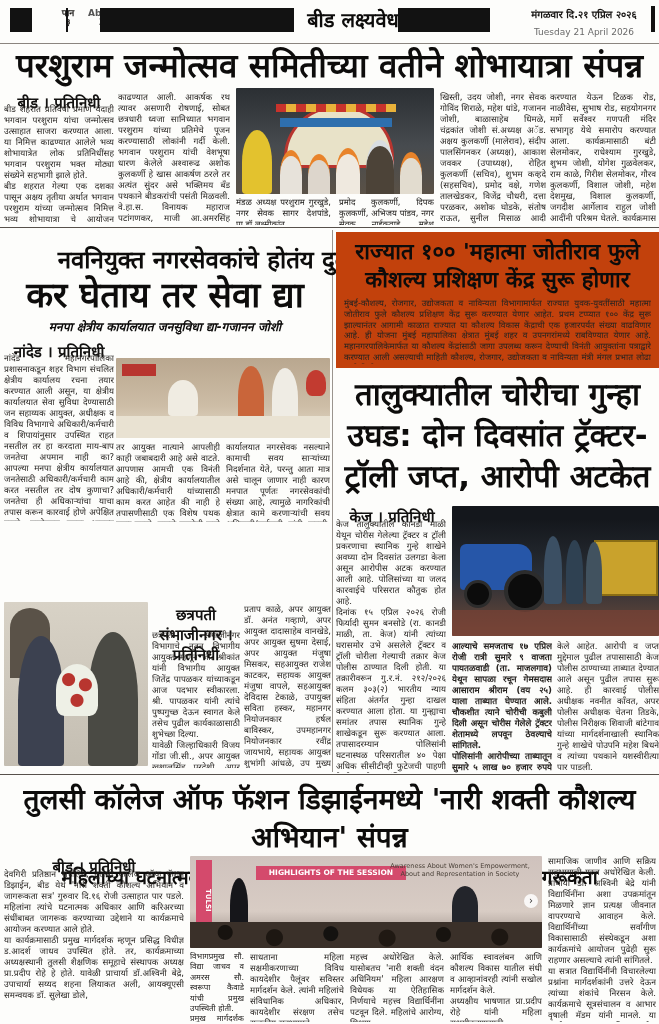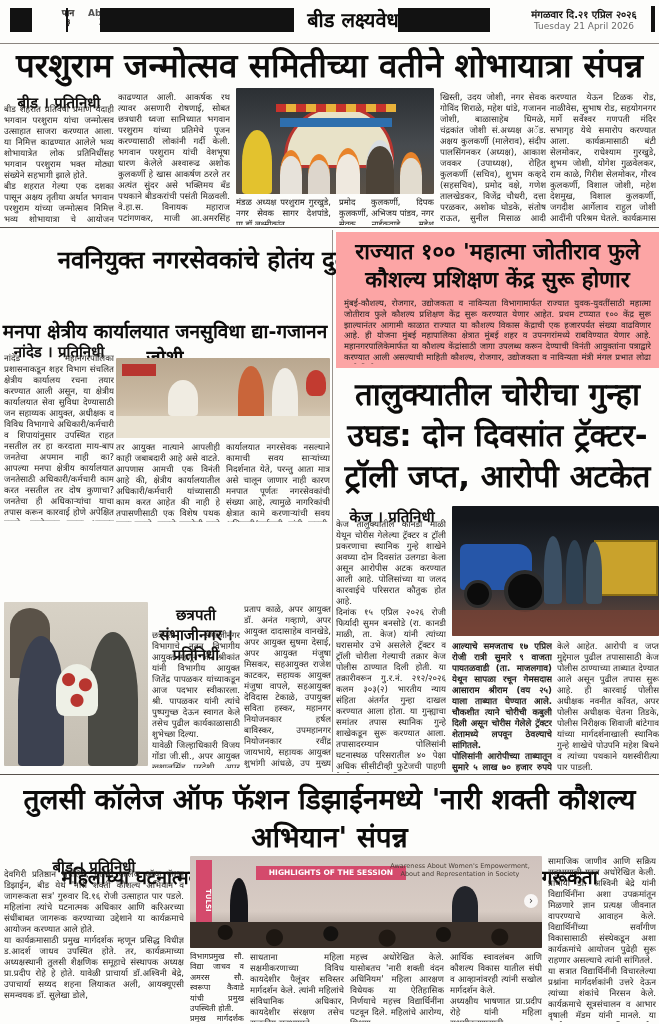--- a/index.html
+++ b/index.html
@@ -31,21 +31,21 @@
     <div class="abs" style="left:66px;top:8px;width:2px;height:24px;background:#121212;"></div>
     <div class="abs head-sm" style="left:70px;top:9px;width:28px;color:#555;">
       <span>About</span><br>
       <span>3</span>
     </div>
     <div class="abs bar" style="left:100px;top:8px;width:194px;height:24px;"></div>
     <div class="abs hl" style="left:296px;top:8px;width:100px;font-size:20px;line-height:1.2;margin-left:7px;">बीड लक्ष्यवेध</div>
     <div class="abs bar" style="left:398px;top:8px;width:92px;height:24px;"></div>
     <div class="abs" style="left:512px;top:7px;width:144px;text-align:center;">
       <div style="font-size:10px;font-weight:bold;">मंगळवार दि.२१ एप्रिल २०२६</div>
-      <div style="font-size:9px;color:#6a6a6a;margin-top:0;">Tuesday 21 April 2026</div>
+      <div style="font-size:9px;color:#6a6a6a;margin-top:6px;">Tuesday 21 April 2026</div>
     </div>
     <div class="abs bar" style="left:651px;top:6px;width:4px;height:26px;"></div>
     <div class="abs" style="left:0;top:43px;width:659px;height:1px;background:#8b857f;"></div>
   </div>
 
   <div class="abs hl" style="left:0;top:48px;width:659px;font-size:33px;line-height:1.1;">परशुराम जन्मोत्सव समितीच्या वतीने शोभायात्रा संपन्न</div>
 
   <div class="abs dateline" style="left:4px;top:92px;width:110px;">बीड । प्रतिनिधी</div>
   <div class="abs txt" style="left:4px;top:104px;width:110px;height:120px;overflow:hidden;">बीड शहरात प्रतिवर्षी प्रमाणे यंदाही भगवान परशुराम यांचा जन्मोत्सव उत्साहात साजरा करण्यात आला. या निमित्त काढण्यात आलेले भव्य शोभायात्रेत लोक प्रतिनिधींसह भगवान परशुराम भक्त मोठ्या संख्येने सहभागी झाले होते.
 बीड शहरात गेल्या एक दशका पासून अक्षय तृतीया अर्थात भगवान परशुराम यांच्या जन्मोत्सव निमित्त भव्य शोभायात्रा चे आयोजन करण्यात येते. यंदाही रविवार ११ एप्रिल रोजी भव्य अशी शोभायात्रा</div>
@@ -65,21 +65,22 @@
   <div class="abs cap" style="left:236px;top:197px;width:95px;height:28px;overflow:hidden;">मंडळ अध्यक्ष परशुराम गुरखुडे, नगर सेवक सागर देशपांडे, प्रा.डॉ.लक्ष्मीकांत बाहेगव्हाणकर,</div>
   <div class="abs cap" style="left:339px;top:197px;width:95px;height:28px;overflow:hidden;">प्रमोद कुलकर्णी, दिपक कुलकर्णी, अभिजय पांडव, नगर सेवक नाईकवाडे, महेश वाघमारे, दिलीप</div>
 
   <div class="abs txt" style="left:440px;top:92px;width:106px;height:132px;overflow:hidden;">खिस्ती, उदय जोशी, नगर सेवक गोविंद शिराळे, महेश धांडे, गजानन जोशी, बाळासाहेब धिमळे, चंद्रकांत जोशी सं.अध्यक्ष अॅड. अक्षय कुलकर्णी (मालेराव), संदीप पालसिंगनकर (अध्यक्ष), आकाश जवकर (उपाध्यक्ष), रोहित कुलकर्णी (सचिव), शुभम कव्हदे (सहसचिव), प्रमोद वक्षे, गणेश तालखेडकर, विजेंद्र चौधरी, दत्ता परळकर, अशोक घोडके, संतोष राऊत, सुनील मिसाळ आदी उपस्थित होते. संध्याकाळी धोंडीपुरा भागातून शोभा यात्रेस सुरुवात</div>
   <div class="abs txt" style="left:550px;top:92px;width:106px;height:132px;overflow:hidden;">करण्यात येऊन टिळक रोड, नाळीवेस, सुभाष रोड, सहयोगनगर मार्गे सर्वेश्वर गणपती मंदिर सभागृह येथे समारोप करण्यात आला. कार्यक्रमासाठी बंटी सेलमोकर, राधेश्याम गुरखुडे, शुभम जोशी, योगेश गुळवेलकर, राम काळे, गिरीश सेलमोकर, गौरव कुलकर्णी, विशाल जोशी, महेश देशमुख, विशाल कुलकर्णी, जगदीश आर्गेलाव राहुल जोशी आदींनी परिश्रम घेतले. कार्यक्रमास बीड शहरातील भाविकभक्त मोठ्या संख्येने सहभागी झाले होते.</div>
 
   <div class="abs hrule" style="left:0;top:227px;width:659px;"></div>
   <div class="abs vrule" style="left:332px;top:230px;height:542px;"></div>
 
   <div class="abs hl" style="left:0;top:242px;width:330px;font-size:24px;padding-left:48px;">नवनियुक्त नगरसेवकांचे होतंय दुर्लक्ष</div>
-  <div class="abs hl" style="left:0;top:318px;width:330px;font-size:19px;">मनपा क्षेत्रीय कार्यालयात जनसुविधा द्या-गजानन जोशी</div>
+  <div class="abs hl" style="left:0;top:270px;width:330px;font-size:35px;">कर घेताय तर सेवा द्या</div>
+  <div class="abs hl" style="left:0;top:318px;width:330px;font-size:12px;font-style:italic;">मनपा क्षेत्रीय कार्यालयात जनसुविधा द्या-गजानन जोशी</div>
   <div class="abs dateline" style="left:4px;top:341px;width:110px;">नांदेड । प्रतिनिधी</div>
   <div class="abs txt" style="left:4px;top:353px;width:110px;height:168px;overflow:hidden;">नांदेड महानगरपालिका प्रशासनाकडून शहर विभाग संचलित क्षेत्रीय कार्यालय रचना तयार करण्यात आली असून, या क्षेत्रीय कार्यालयात सेवा सुविधा देण्यासाठी जन सहाय्यक आयुक्त, अधीक्षक व विविध विभागाचे अधिकारी/कर्मचारी व शिपायांनुसार उपस्थित राहत नसतील तर हा करदाता माय-बाप जनतेचा अपमान नाही का? आपल्या मनपा क्षेत्रीय कार्यालयात जनतेसाठी अधिकारी/कर्मचारी काम करत नसतील तर दोष कुणाचा? जनतेचा ही अधिकाऱ्यांचा याचा तपास करून कारवाई होणे अपेक्षित वाटते. यामोबदल मनपा आयुक्त नात्याने आपण क्षेत्रीय कार्यालय निहाय विविध विभागानुसार अधिकारी/कर्मचारी यांची सूची प्रशासनिक करणे अपेक्षित वाटते. नागरिकांच्या सोयीसुविधेसाठी जर अधिकारी/कर्मचारी उपलब्ध राहत नसतील तर त्यांच्यावर कायदेशीर कार्यवाही देखील झाली पाहिजे. करदाता माय-बाप नागरिक जर मनपा सेवा सुविधांमुळे त्रस्त होत असेल</div>
 
   <div class="abs photo" style="left:116px;top:358px;width:214px;height:80px;background:linear-gradient(#b9a78f,#cdbda6 60%,#e6ddcc);">
     <div class="abs" style="left:6px;top:6px;width:34px;height:12px;background:#b8352f;"></div>
     <div class="sil" style="left:52px;top:22px;width:30px;height:36px;background:#f0ece2;"></div>
     <div class="sil" style="left:122px;top:8px;width:26px;height:62px;background:#c9653a;"></div>
     <div class="sil" style="left:156px;top:10px;width:26px;height:60px;background:#efece4;"></div>
     <div class="abs" style="left:190px;top:12px;width:20px;height:26px;background:#c23b30;border-radius:50% 50% 30% 30%;"></div>
     <div class="abs" style="left:0;top:58px;width:214px;height:22px;background:#e9e2d2;border-top:2px solid #9f9documents077;"></div>
@@ -92,21 +93,21 @@
     <div class="sil" style="left:14px;top:34px;width:46px;height:130px;background:#3c4150;"></div>
     <div class="sil" style="left:84px;top:30px;width:50px;height:134px;background:#4a4a44;"></div>
     <div class="abs" style="left:52px;top:62px;width:42px;height:52px;background:radial-gradient(circle at 30% 30%,#b8352f 6px,transparent 7px),radial-gradient(circle at 70% 40%,#b8352f 6px,transparent 7px),radial-gradient(circle at 50% 70%,#b8352f 6px,transparent 7px),#eef0e6;border-radius:50% 50% 20% 20%;"></div>
   </div>
   <div class="abs dateline" style="left:152px;top:604px;width:88px;">छत्रपती संभाजीनगर ।
 प्रतिनिधी</div>
   <div class="abs txt" style="left:152px;top:630px;width:88px;height:138px;overflow:hidden;">छत्रपती संभाजीनगर विभागाचे नूतन विभागीय आयुक्त म्हणून जी. श्रीकांत यांनी विभागीय आयुक्त जितेंद्र पापळकर यांच्याकडून आज पदभार स्वीकारला. श्री. पापळकर यांनी त्यांचे पुष्पगुच्छ देऊन स्वागत केले तसेच पुढील कार्यकाळासाठी शुभेच्छा दिल्या.
 यावेळी जिल्हाधिकारी विजय गोंडा जी.सी., अपर आयुक्त खुशालसिंह परदेशी, अपर आयुक्त</div>
   <div class="abs txt" style="left:244px;top:604px;width:87px;height:164px;overflow:hidden;">प्रताप काळे, अपर आयुक्त डॉ. अनंत गव्हाणे, अपर आयुक्त दादासाहेब वानखेडे, अपर आयुक्त सुषमा देसाई, अपर आयुक्त मंजुषा मिसकर, सहआयुक्त राजेश काटकर, सहायक आयुक्त मंजुषा वापले, सहआयुक्त देविदास टेकाळे, उपायुक्त सविता हस्कर, महानगर नियोजनकार हर्षल बाविस्कर, उपमहानगर नियोजनकार रवींद्र जायभाये, सहायक आयुक्त शुभांगी आंधळे, उप मुख्य लेखाधिकारी साधना बंगर यांच्यासह प्रादेशिक विभागप्रमुख उपस्थित होते.</div>
 
-  <div class="abs" style="left:336px;top:232px;width:323px;height:136px;background:#fca5a5;">
+  <div class="abs" style="left:336px;top:232px;width:323px;height:136px;background:#c2410c;">
     <div class="hl" style="padding-top:6px;font-size:22px;line-height:1.25;">राज्यात १०० 'महात्मा जोतीराव फुले
 कौशल्य प्रशिक्षण केंद्र सुरू होणार</div>
     <div class="txt" style="margin:5px 8px 0 8px;height:66px;overflow:hidden;font-size:8.4px;">मुंबई-कौशल्य, रोजगार, उद्योजकता व नाविन्यता विभागामार्फत राज्यात युवक-युवतींसाठी महात्मा जोतीराव फुले कौशल्य प्रशिक्षण केंद्र सुरू करण्यात येणार आहेत. प्रथम टप्प्यात १०० केंद्र सुरू झाल्यानंतर आगामी काळात राज्यात या कौशल्य विकास केंद्राची एक हजारपर्यंत संख्या वाढविणार आहे. ही योजना मुंबई महापालिका क्षेत्रात मुंबई शहर व उपनगरांमध्ये राबविण्यात येणार आहे. महानगरपालिकेमार्फत या कौशल्य केंद्रांसाठी जागा उपलब्ध करून देण्याची विनंती आयुक्तांना पत्राद्वारे करण्यात आली असल्याची माहिती कौशल्य, रोजगार, उद्योजकता व नाविन्यता मंत्री मंगल प्रभात लोढा यांनी दिली.</div>
   </div>
 
   <div class="abs hl" style="left:336px;top:374px;width:323px;font-size:31px;line-height:1.32;">तालुक्यातील चोरीचा गुन्हा
 उघड: दोन दिवसांत ट्रॅक्टर-
 ट्रॉली जप्त, आरोपी अटकेत</div>
   <div class="abs dateline" style="left:336px;top:506px;width:112px;">केज । प्रतिनिधी</div>
   <div class="abs txt" style="left:336px;top:519px;width:110px;height:254px;overflow:hidden;">केज तालुक्यातील कानडी माळी येथून चोरीस गेलेल्या ट्रॅक्टर व ट्रॉली प्रकरणाचा स्थानिक गुन्हे शाखेने अवघ्या दोन दिवसांत उलगडा केला असून आरोपीस अटक करण्यात आली आहे. पोलिसांच्या या जलद कारवाईचे परिसरात कौतुक होत आहे.

